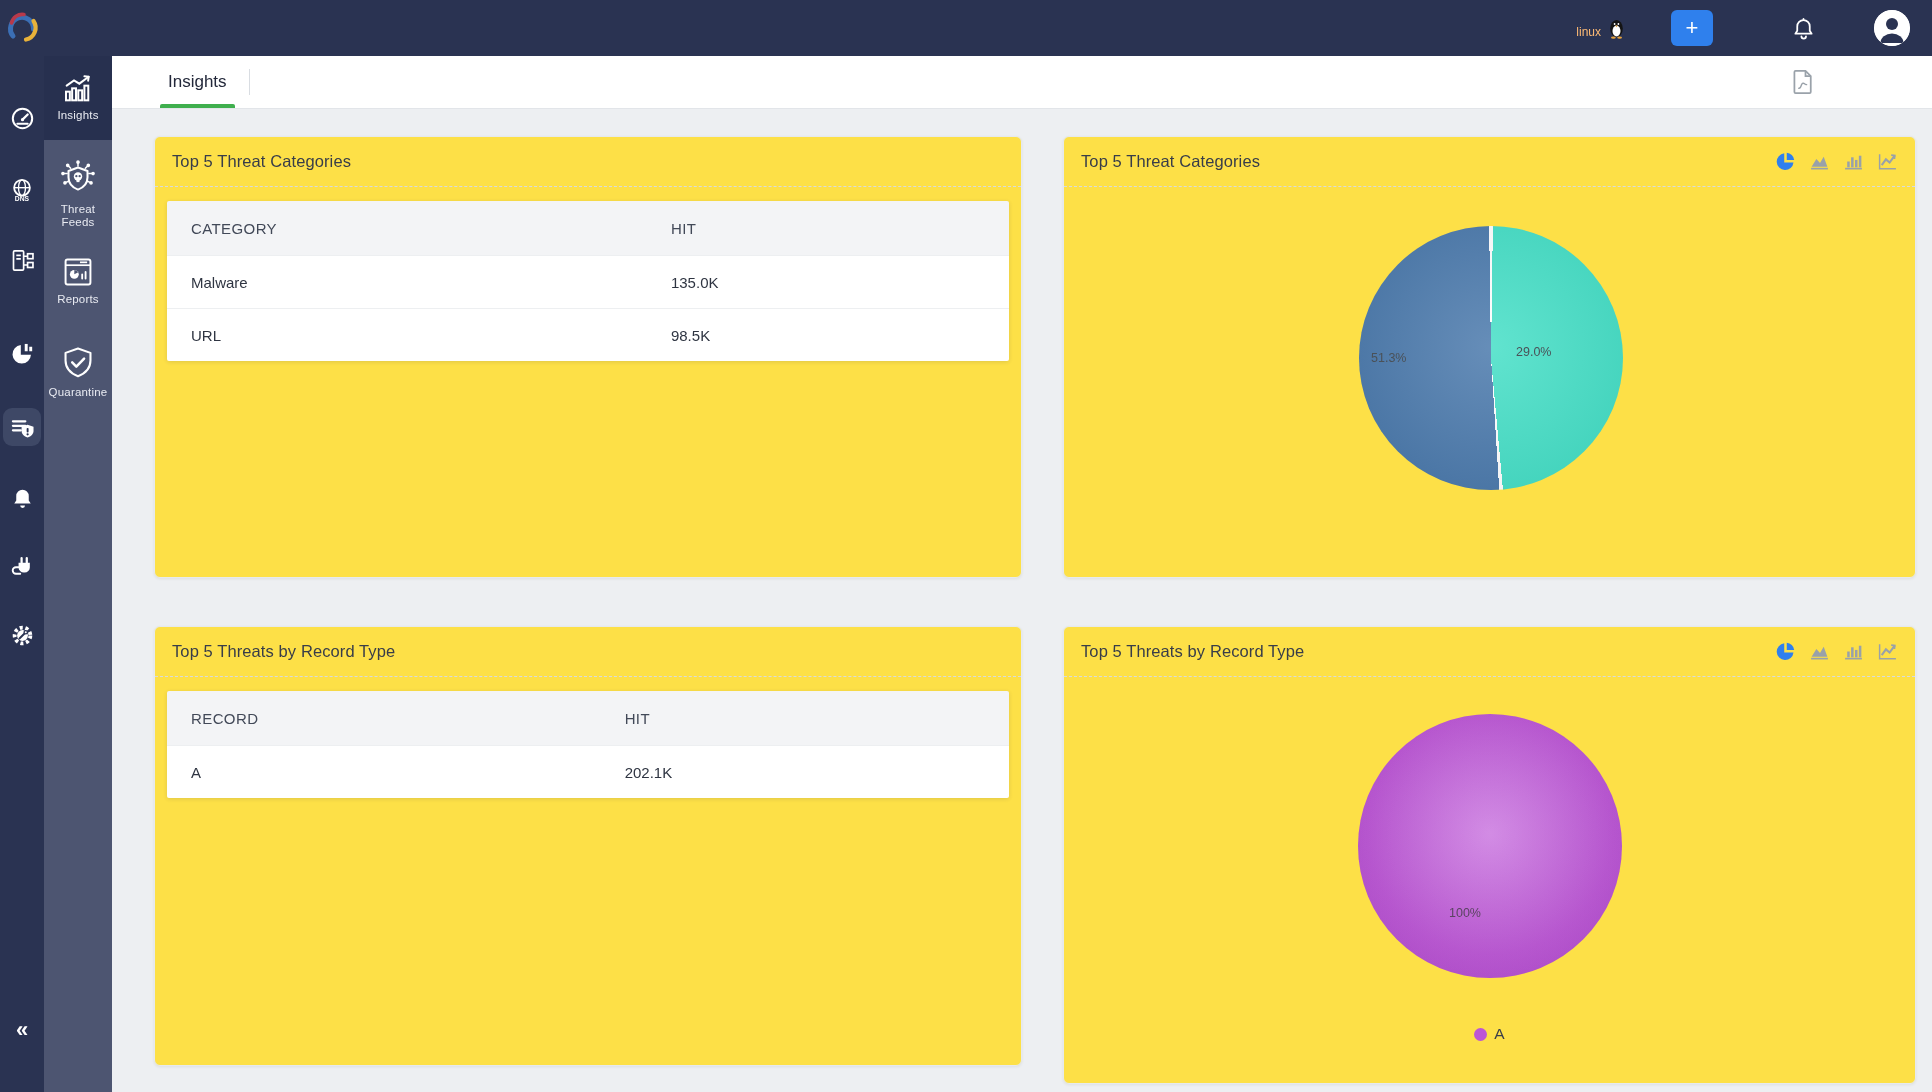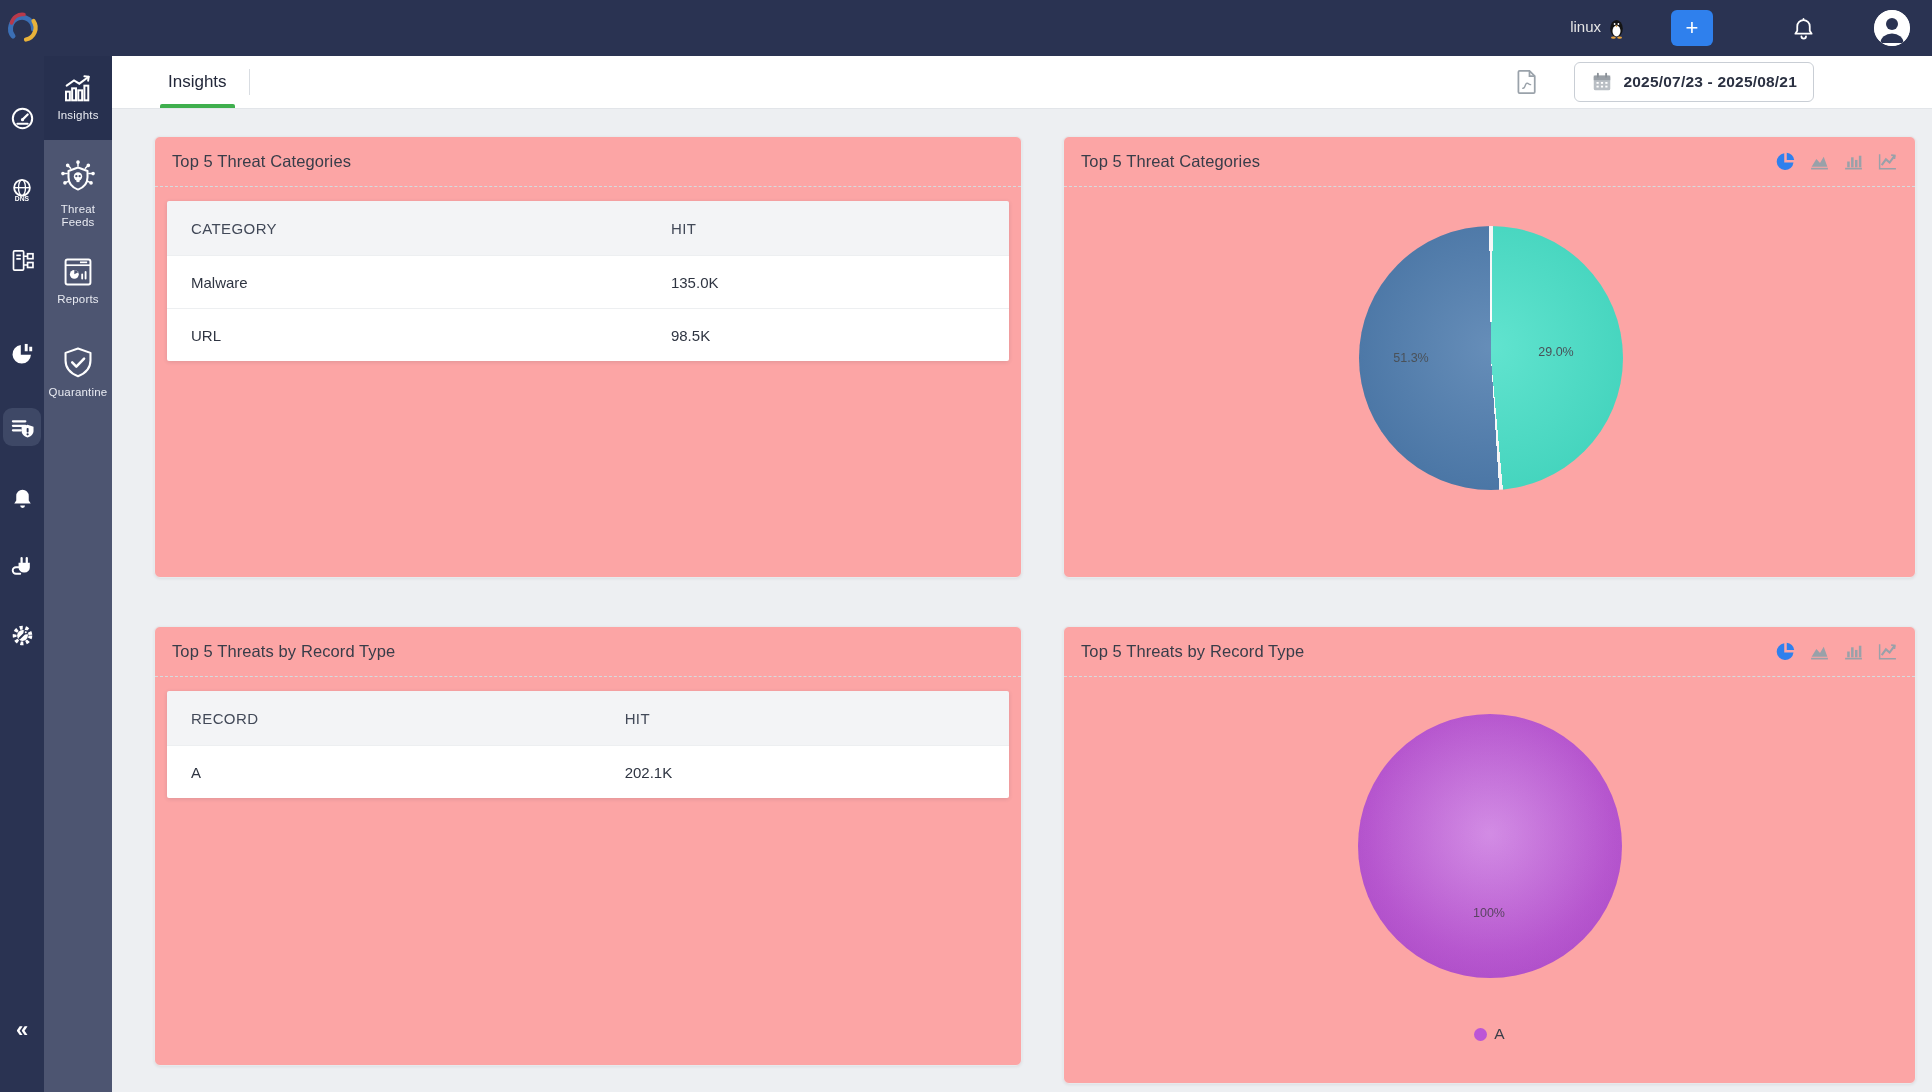--- a/index.html
+++ b/index.html
@@ -9,21 +9,21 @@
     --split:175.32deg;
   }
   *{margin:0;padding:0;box-sizing:border-box;}
   html,body{width:1932px;height:1092px;overflow:hidden;}
   body{font-family:"Liberation Sans", sans-serif;background:var(--contentBg);color:#2F3542;}
   .app{position:relative;width:1932px;height:1092px;overflow:hidden;}
 
   
   .topbar{position:absolute;left:44px;top:0;right:0;height:56px;background:var(--navy);display:flex;align-items:center;justify-content:flex-end;z-index:5;}
   .topbar-right{display:flex;align-items:center;gap:0;margin-right:22px;}
-  .account{display:flex;align-items:flex-start;gap:7px;color:#e5e5e5;font-size:15px;cursor:pointer;margin-right:46px;}
+  .account{display:flex;align-items:flex-end;gap:7px;color:#fdba74;font-size:12px;cursor:pointer;margin-right:46px;}
   .add-btn{width:42px;height:36px;background:var(--accentBlue);border:none;border-radius:6px;color:#fff;font-size:22px;line-height:1;cursor:pointer;margin-right:78px;}
   .iconbtn{background:none;border:none;cursor:pointer;display:flex;align-items:center;}
   .bell-btn{margin-right:58px;}
   .avatar{width:36px;height:36px;border-radius:50%;overflow:hidden;background:#fff;display:flex;align-items:flex-end;justify-content:center;}
 
   
   .rail{position:absolute;left:0;top:0;width:44px;height:1092px;background:var(--navy);z-index:6;}
   .logo{position:absolute;left:4px;top:8px;width:36px;height:40px;}
   .rail-item{position:absolute;left:0;width:44px;height:40px;display:flex;align-items:center;justify-content:center;background:none;border:none;cursor:pointer;}
   .rail-item.active{left:3px;width:38px;height:38px;background:var(--railActive);border-radius:9px;}
@@ -41,21 +41,21 @@
   .tabstrip{position:absolute;left:0;top:0;right:0;height:53px;background:#fff;border-bottom:1px solid #E2E5E9;display:flex;align-items:center;}
   .tab{position:relative;height:100%;display:flex;align-items:center;margin-left:42px;padding:0 14px;cursor:pointer;}
   .tab span{font-size:17px;color:#23283a;font-weight:500;}
   .tab .underline{position:absolute;left:6px;right:6px;bottom:0;height:4px;background:var(--green);border-radius:2px 2px 0 0;}
   .tab-divider{width:1px;height:26px;background:#D9DDE2;margin-left:8px;}
   .toolbar-right{position:absolute;right:118px;top:0;height:100%;display:flex;align-items:center;gap:36px;}
   .datebox{display:flex;align-items:center;gap:10px;border:1px solid #C9CED5;border-radius:6px;height:40px;padding:0 16px;background:#fff;cursor:pointer;}
   .datebox span{font-size:15.5px;font-weight:bold;color:#2B3142;letter-spacing:.2px;}
 
   .content{position:absolute;left:0;top:53px;right:0;bottom:0;overflow:hidden;}
-  .card{position:absolute;background:#fca5a5;border:1px solid #E7EAEC;border-radius:6px;box-shadow:0 1px 3px rgba(40,50,70,.08);}
+  .card{position:absolute;background:#fde047;border:1px solid #E7EAEC;border-radius:6px;box-shadow:0 1px 3px rgba(40,50,70,.08);}
   .card-tl{left:42px;top:27px;width:868px;height:442px;}
   .card-tr{left:951px;top:27px;width:853px;height:442px;}
   .card-bl{left:42px;top:517px;width:868px;height:440px;}
   .card-br{left:951px;top:517px;width:853px;height:458px;}
   .card-head{height:50px;display:flex;align-items:center;justify-content:space-between;padding:0 17px;border-bottom:1px dashed #D7DBDF;}
   .card-head h3{font-size:16.5px;font-weight:500;color:#383D49;letter-spacing:.1px;}
   .chart-toggles{display:flex;align-items:center;gap:13px;}
   .ct-btn{background:none;border:none;cursor:pointer;display:flex;align-items:center;padding:0;}
 
   
@@ -67,21 +67,21 @@
   .thead span{font-size:15px;color:#424958;letter-spacing:.4px;padding-left:24px;}
   .trow{height:53px;background:#fff;border-top:1px solid #EDEFF1;}
   .trow span{font-size:15px;color:#2F3542;padding-left:24px;}
 
   
   .pie{position:absolute;border-radius:50%;}
   .pie::after{content:"";position:absolute;inset:0;border-radius:50%;background:radial-gradient(circle at 50% 46%,rgba(255,255,255,.14),rgba(0,0,0,.05) 78%);}
   .pie-cat{left:295px;top:89px;width:264px;height:264px;
     background:conic-gradient(#fff 0 .8deg,var(--teal) .8deg calc(var(--split) - .5deg),#fff calc(var(--split) - .5deg) calc(var(--split) + 1.1deg),var(--pieBlue) calc(var(--split) + 1.1deg) 359.2deg,#fff 359.2deg 360deg);}
   .pie-rec{left:294px;top:87px;width:264px;height:264px;background:radial-gradient(circle at 50% 45%,#CB79E0 0%,var(--magenta) 62%,#B24ECF 100%);}
-  .plabel{position:absolute;width:80px;text-align:center;font-size:12.5px;color:#4A5158;z-index:2;}
+  .plabel{position:absolute;width:80px;text-align:left;font-size:12.5px;color:#4A5158;z-index:2;}
   .l-mal{left:307px;top:214px;} .l-url{left:452px;top:208px;} .l-a{left:385px;top:279px;color:#5A4462;}
   .legend{position:absolute;left:0;right:0;display:flex;justify-content:center;gap:18px;align-items:center;}
   .lg-cat{top:534px;} .lg-rec{top:398px;}
   .legend .li{display:flex;align-items:center;gap:7px;font-size:15.5px;color:#3A3F4A;cursor:pointer;}
   .dot{width:13px;height:13px;border-radius:50%;display:inline-block;}
   .dot-teal{background:var(--teal);} .dot-blue{background:var(--pieBlue);} .dot-magenta{background:var(--magenta);}
 
   svg{display:block;}
 </style>
 </head>
@@ -301,38 +301,20 @@
       <div class="toolbar-right">
         <button class="iconbtn">
           <span>
             <svg width="24" height="28" viewBox="0 0 20 24" fill="none" stroke="#9AA2AA" stroke-width="1.5">
               <path d="M4.5 2.5 h8.5 l4.5 4.5 V20.5 a1 1 0 0 1 -1 1 H4.5 a1 1 0 0 1 -1 -1 V3.5 a1 1 0 0 1 1 -1 z"></path>
               <path d="M13 2.5 V7 h4.5"></path>
               <path d="M6.8 17.2 c1.6 .6 2.2 -1 2.8 -2.8 c.5 -1.5 1.7 -1.7 2.6 -.8 c.7 .7 1.5 .8 2.2 .4" stroke-width="1.2"></path>
             </svg>
           </span>
         </button>
-        <div class="datebox">
-          <span>
-            <svg width="22" height="22" viewBox="0 0 24 24" fill="none" stroke="#8A9097">
-              <rect x="3" y="5" width="18" height="16" rx="2" fill="#B9BEC4" stroke="none"></rect>
-              <rect x="3" y="5" width="18" height="5" fill="#9AA0A7" stroke="none"></rect>
-              <path d="M7.5 2.8 v3.4 M16.5 2.8 v3.4" stroke="#8A9097" stroke-width="2" stroke-linecap="round"></path>
-              <g fill="#fff" stroke="none">
-                <rect x="6" y="12" width="2.4" height="2"></rect>
-                  <rect x="10.8" y="12" width="2.4" height="2"></rect>
-                  <rect x="15.6" y="12" width="2.4" height="2"></rect>
-                <rect x="6" y="16" width="2.4" height="2"></rect>
-                  <rect x="10.8" y="16" width="2.4" height="2"></rect>
-                  <rect x="15.6" y="16" width="2.4" height="2"></rect>
-              </g>
-            </svg>
-          </span>
-          <span>2025/07/23 - 2025/08/21</span>
-        </div>
       </div>
     </div>
 
     <section class="content">
 
       <article class="card card-tl">
         <div class="card-head">
           <h3>Top 5 Threat Categories</h3>
         </div>
         <div class="table">

